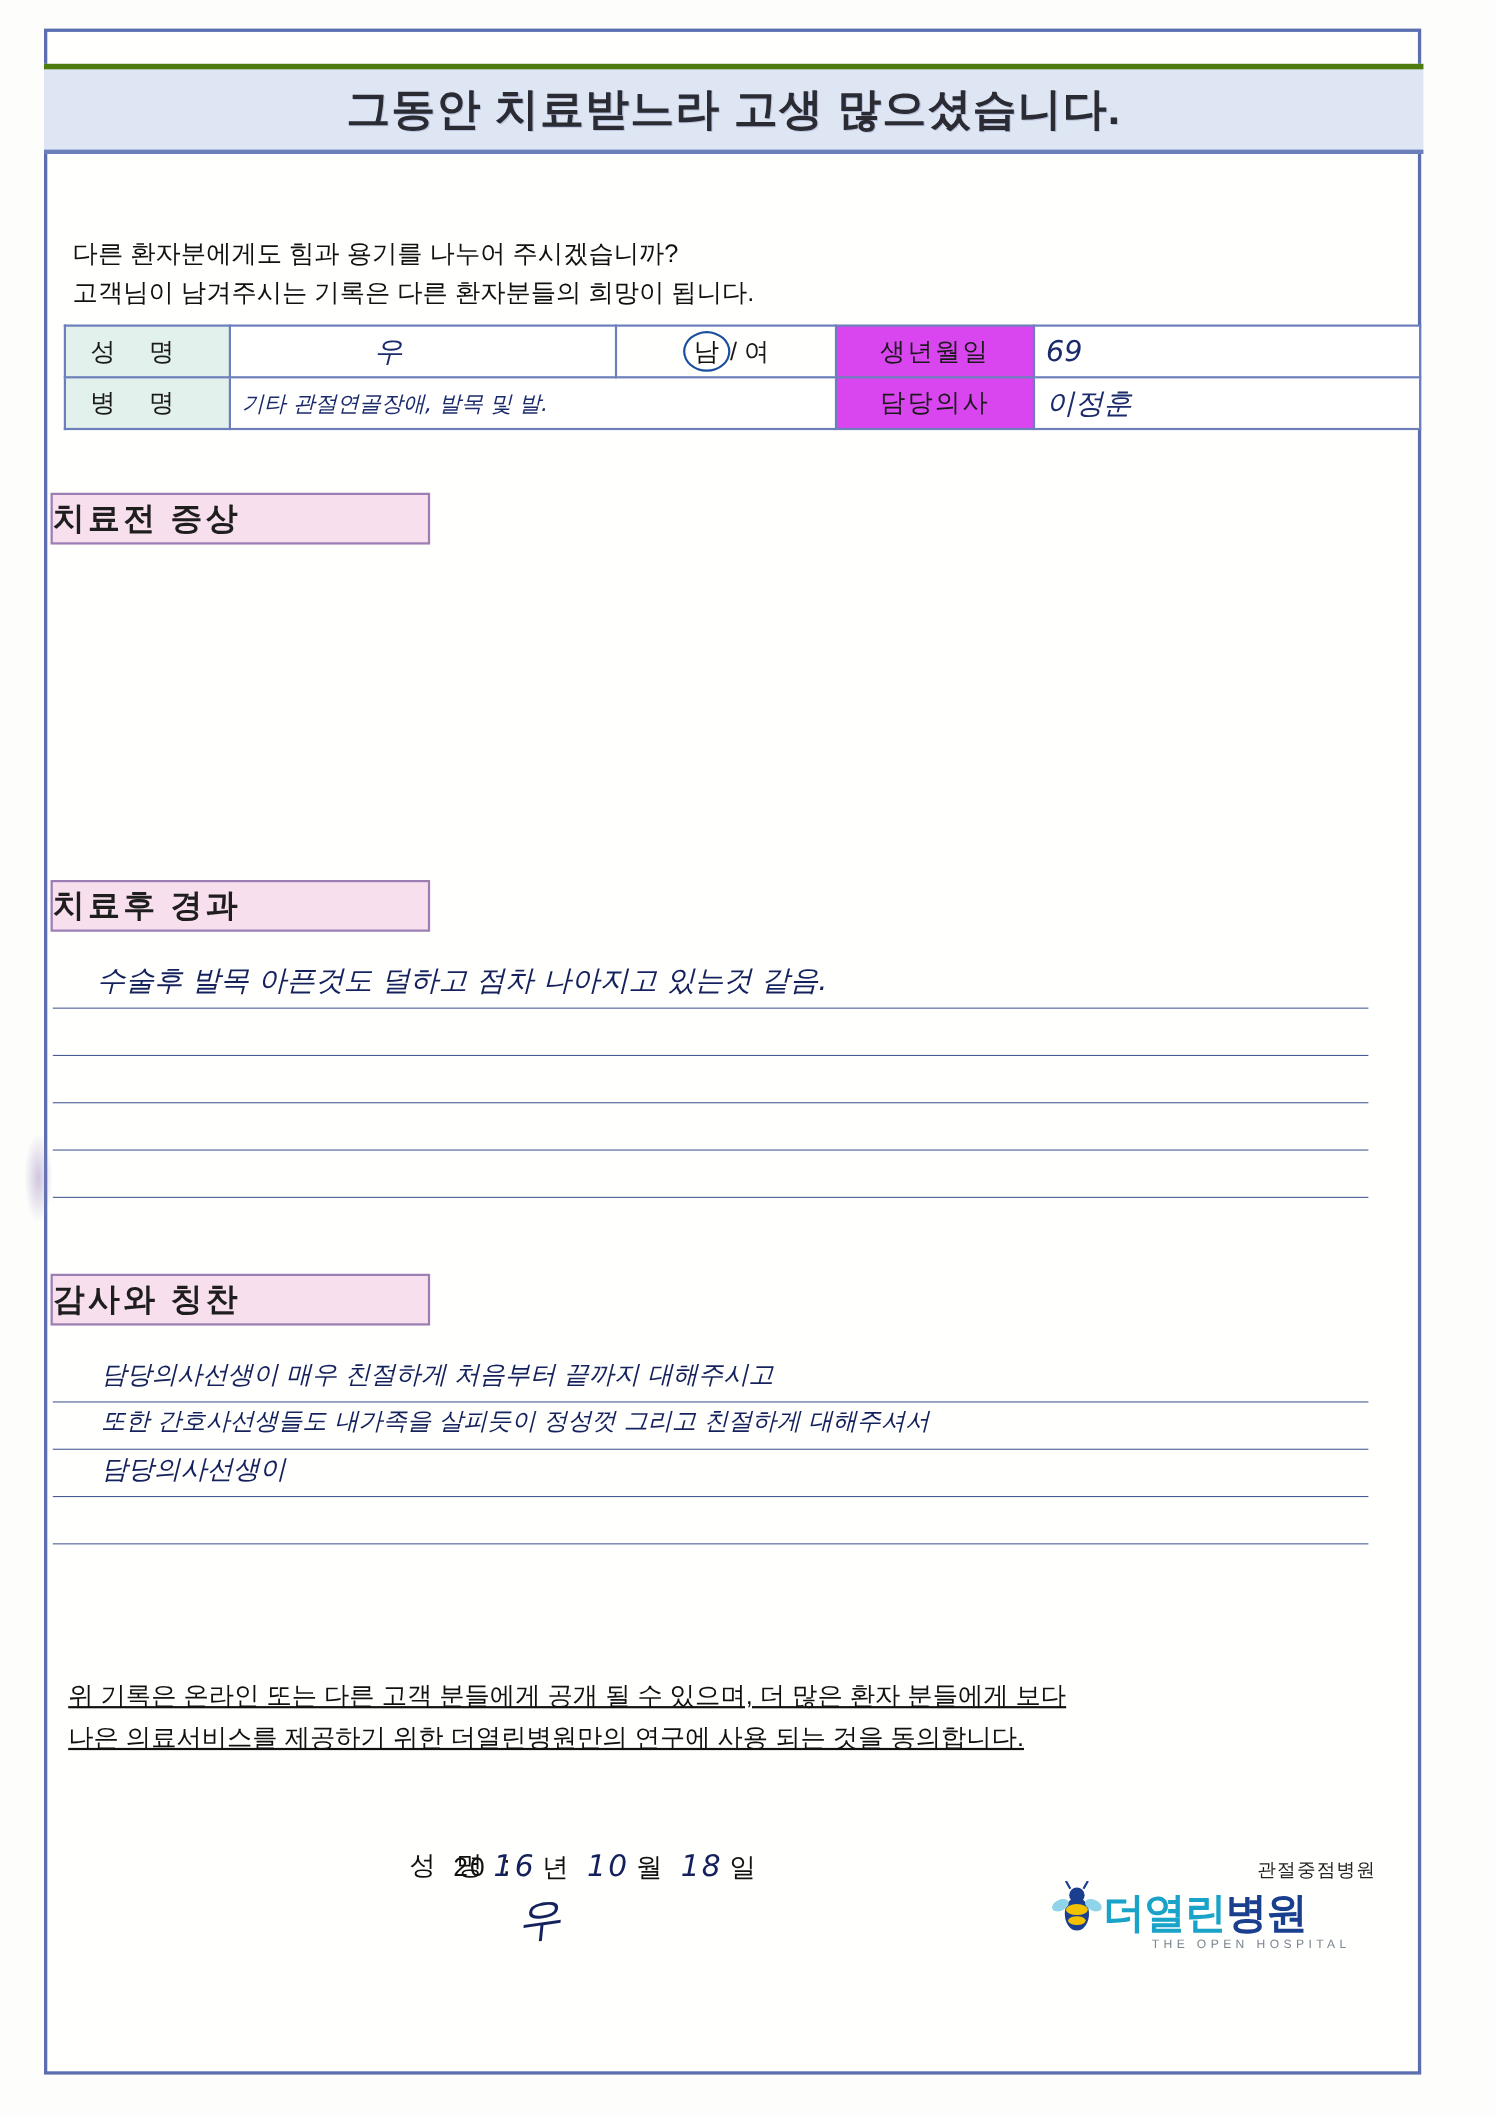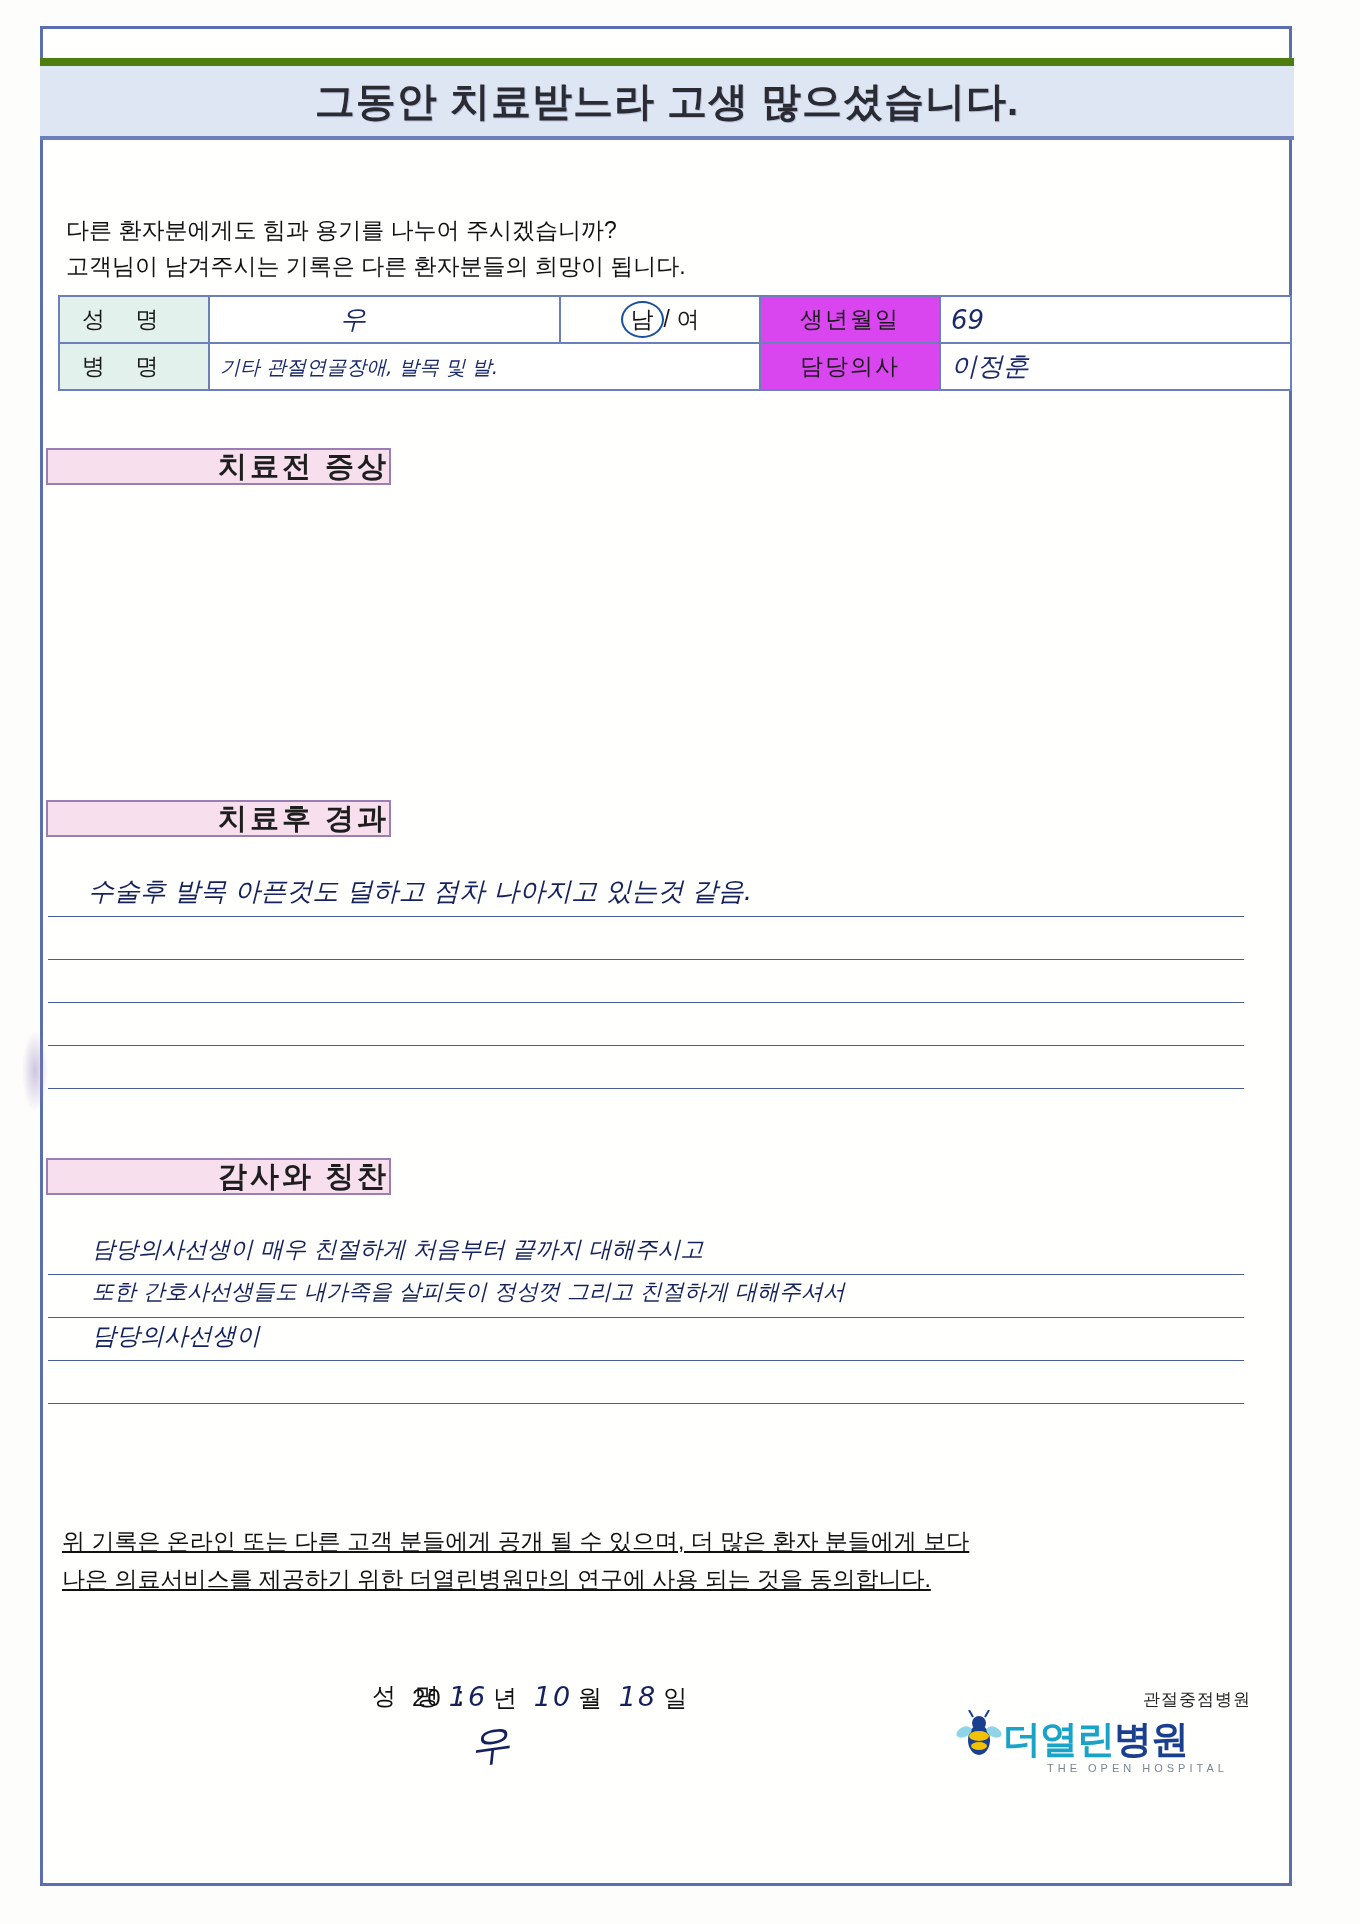--- a/index.html
+++ b/index.html
@@ -34,21 +34,21 @@
   }
 
   
   .banner {
     position: absolute;
     left: 40px;
     top: 58px;
     width: 1254px;
     height: 82px;
     background: #dfe6f3;
-    border-top: 8px solid #4d7c0f;
+    border-top: 5px solid #4d7c0f;
     border-bottom: 4px solid #6d7fbb;
     box-sizing: border-box;
   }
   .banner-text {
     position: absolute;
     left: 0;
     top: 0;
     width: 100%;
     height: 100%;
     display: flex;
@@ -121,27 +121,27 @@
     display: inline-block;
     border: 2px solid #1b4fa0;
     border-radius: 50%;
     padding: 1px 8px;
     color: #111;
   }
 
   
   .chip {
     position: absolute;
-    height: 37px;
+    height: 47px;
     box-sizing: border-box;
     border: 2px solid #9b7fb4;
     background: #f7dfee;
     display: flex;
     align-items: center;
-    justify-content: flex-end;
+    justify-content: flex-start;
     font-size: 29px;
     font-weight: bold;
     letter-spacing: 3px;
     color: #1e1e1e;
   }
   #chip-before { left: 46px; top: 448px; width: 345px; }
   #chip-after  { left: 46px; top: 800px; width: 345px; }
   #chip-thanks { left: 46px; top: 1158px; width: 345px; }
 
   

